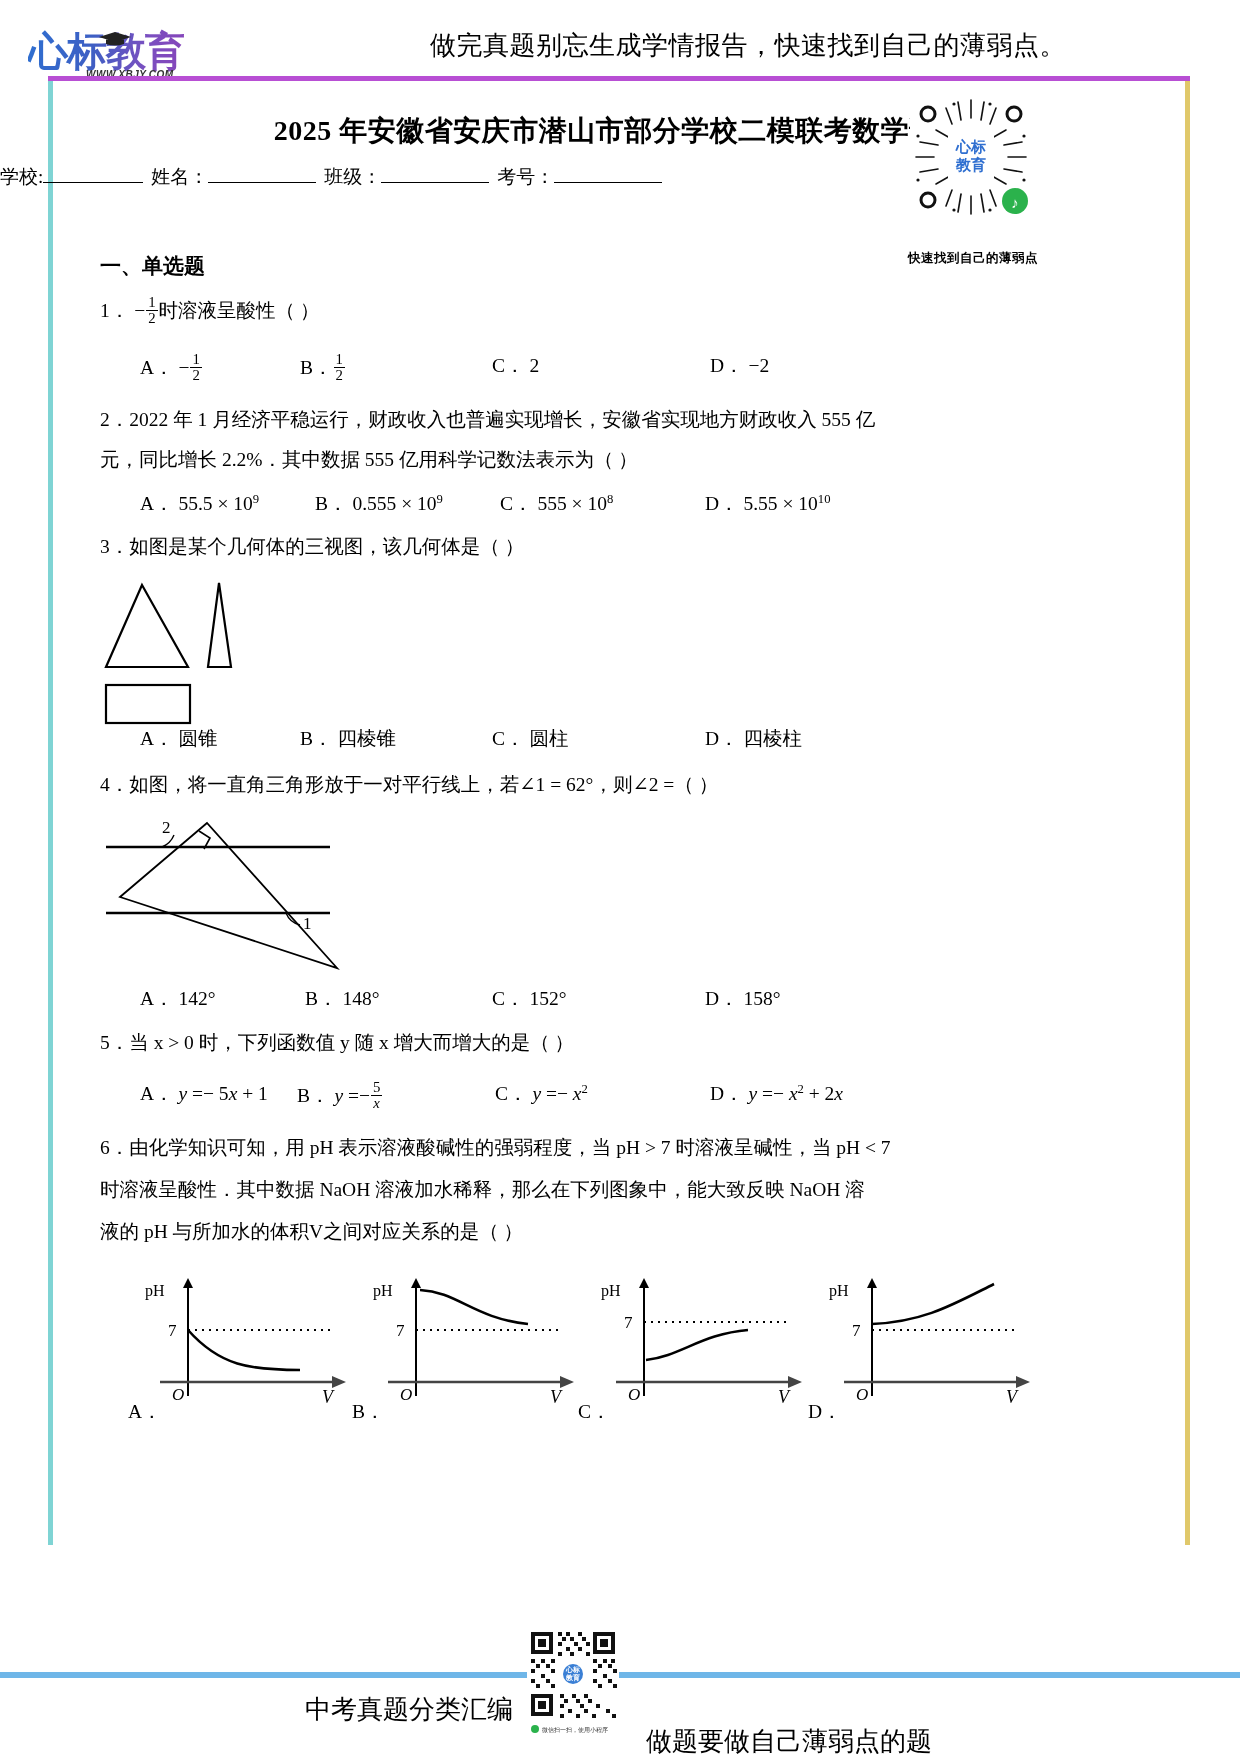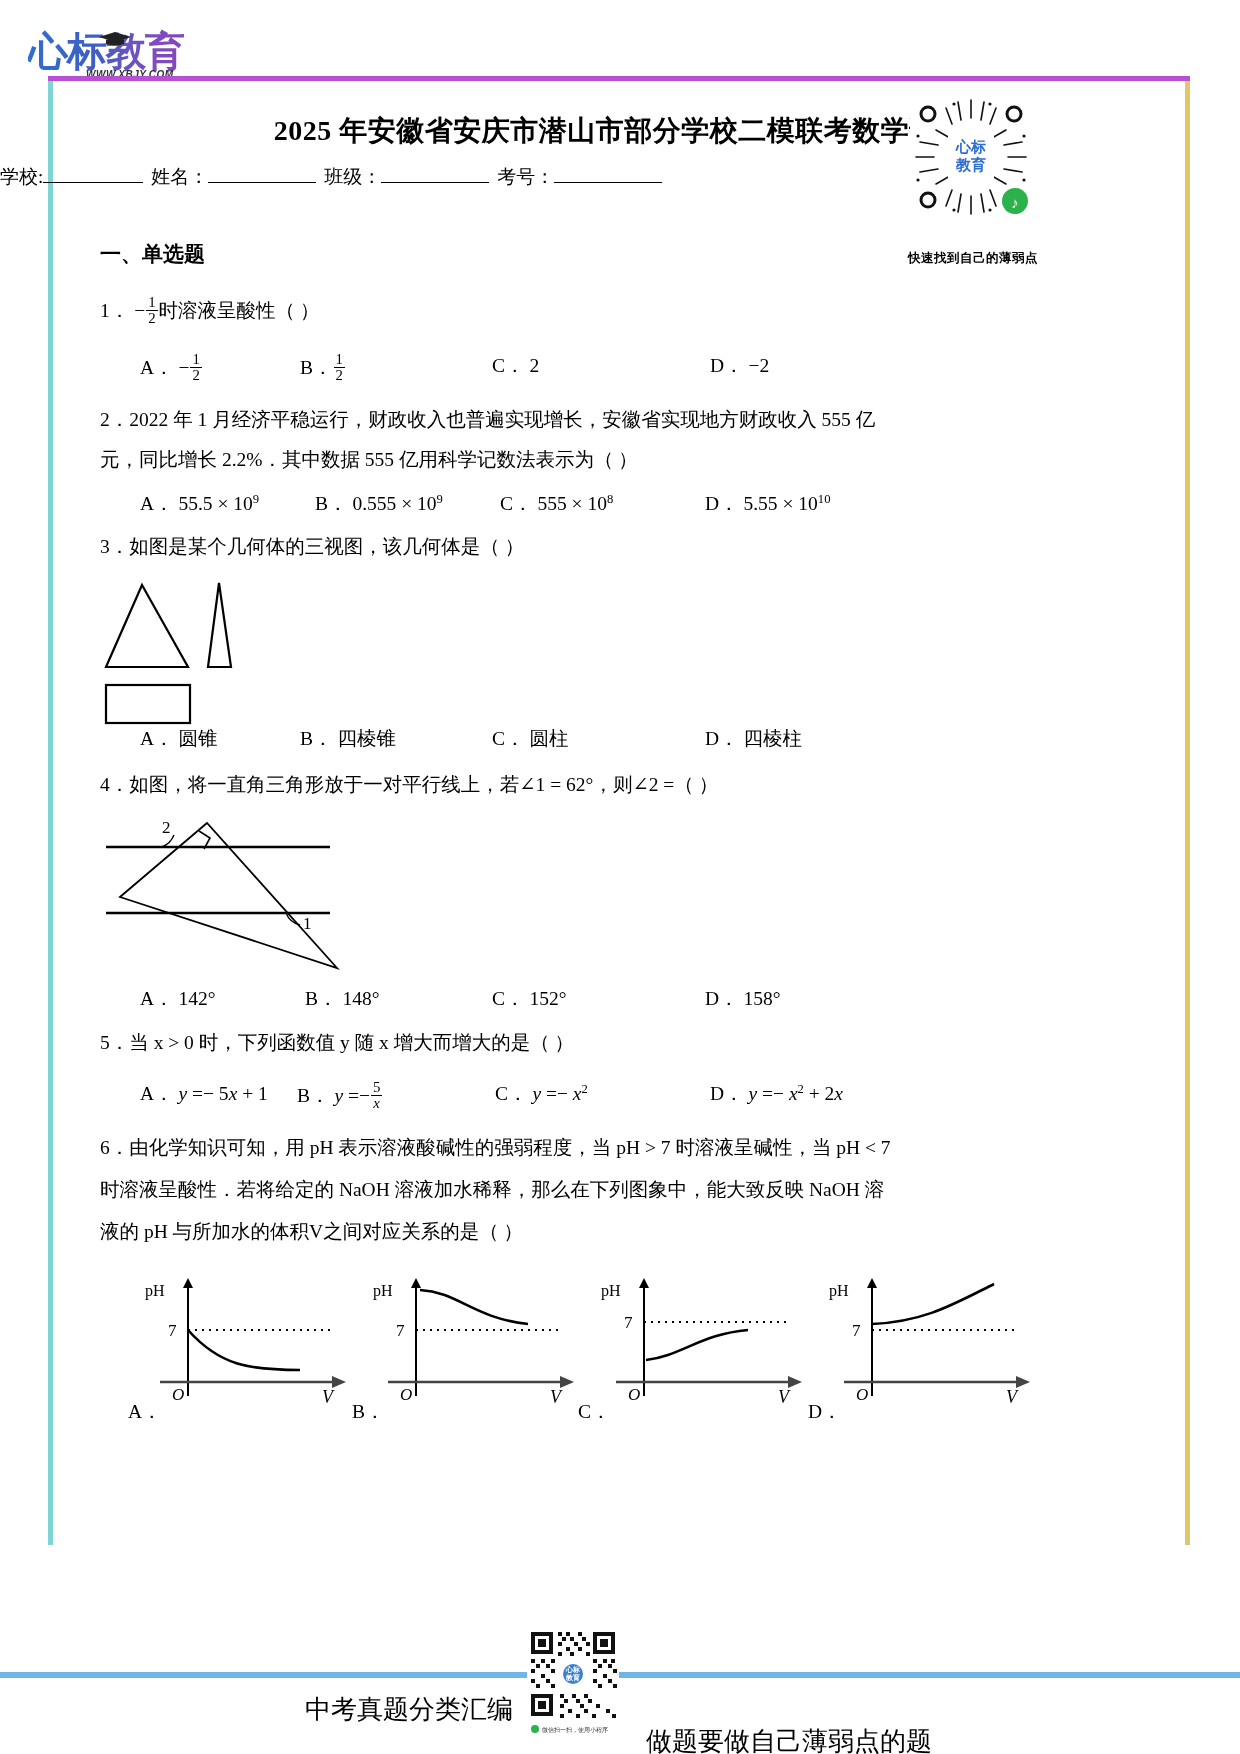--- a/index.html
+++ b/index.html
@@ -203,20 +203,21 @@
 
   <div id="brand-logo">
     <div class="logo-text">心标教育</div>
     <svg class="cap-icon" viewBox="0 0 34 16">
       <polygon points="17,1 33,6 17,11 1,6" fill="#222"></polygon>
       <path d="M26 8.5 L26 13 Q17 16 8 13 L8 8.5" fill="#222"></path>
     </svg>
     <div class="logo-url">WWW.XBJY.COM</div>
   </div>
 
+  <div id="header-slogan">做完真题别忘生成学情报告，快速找到自己的薄弱点。</div>
   <div id="header-rule" style="background: rgb(184, 79, 212);"></div>
 </div>
 
 <div id="frame-left" style="background: rgb(127, 212, 212);"></div>
 <div id="frame-right" style="background: rgb(224, 200, 106);"></div>
 
 <div id="exam-title">2025 年安徽省安庆市潜山市部分学校二模联考数学试题</div>
 
 <div id="info-line">
   <span>学校:</span><span class="blank w1"></span><span class="gap"></span><span>姓名：</span><span class="blank w2"></span><span class="gap"></span><span>班级：</span><span class="blank w2"></span><span class="gap"></span><span>考号：</span><span class="blank w2"></span>
@@ -263,21 +264,21 @@
     </g>
   </g>
   <rect x="38" y="38" width="46" height="46" fill="#fff"></rect>
   <text x="61" y="56" font-family="Liberation Sans, sans-serif" font-size="15" font-weight="bold" text-anchor="middle" fill="#2f6fd0">心标</text>
   <text x="61" y="74" font-family="Liberation Sans, sans-serif" font-size="15" font-weight="bold" text-anchor="middle" fill="#2f6fd0">教育</text>
   <circle cx="105" cy="105" r="13" fill="#2bb24c"></circle>
   <text x="105" y="112" font-family="Liberation Sans, sans-serif" font-size="15" font-weight="bold" text-anchor="middle" fill="#fff">♪</text>
 </svg>
 <div id="qr-top-caption">快速找到自己的薄弱点</div>
 
-<div class="section-head" style="top:240px">一、单选题</div>
+<div class="section-head" style="top:252px">一、单选题</div>
 
 <div class="q-text" style="top:295px">
   <span>1．</span>
   <span>−<span class="frac"><span class="num">1</span><span class="den">2</span></span></span><span>时溶液呈酸性（    ）</span>
 </div>
 
 <div class="opt-row" style="top:352px">
   <span class="opt" style="left:40px">
     <span>A．</span>
     −<span class="frac"><span class="num">1</span><span class="den">2</span></span>
@@ -405,21 +406,21 @@
   </span>
   <span class="opt" style="left:610px">
     <span>D．</span>
     <span class="mi">y</span> =− <span class="mi">x</span><sup class="exp">2</sup> + 2<span class="mi">x</span>
   </span>
 </div>
 
 <div class="q-text" style="top:1133px">
   <span>6．</span><span>由化学知识可知，用 pH 表示溶液酸碱性的强弱程度，当 pH &gt; 7 时溶液呈碱性，当 pH &lt; 7</span>
 </div>
-<div class="q-text" style="top:1175px">时溶液呈酸性．若将给定的 NaOH 溶液加水稀释，那么在下列图象中，能大致反映 NaOH 溶</div>
+<div class="q-text" style="top:1175px">时溶液呈酸性．其中数据 NaOH 溶液加水稀释，那么在下列图象中，能大致反映 NaOH 溶</div>
 <div class="q-text" style="top:1217px">液的 pH 与所加水的体积V之间对应关系的是（     ）</div>
 
 <svg style="position:absolute;left:140px;top:1278px;width:220px;height:135px" viewBox="0 0 220 135">
   <line x1="48" y1="6" x2="48" y2="118" stroke="#000" stroke-width="2"></line>
   <polygon points="48,0 43,10 53,10" fill="#000"></polygon>
   <line x1="20" y1="104" x2="196" y2="104" stroke="#444" stroke-width="2.5"></line>
   <polygon points="206,104 192,98 192,110" fill="#444"></polygon>
   <line x1="48" y1="52" x2="190" y2="52" stroke="#000" stroke-width="2" stroke-dasharray="2,5"></line>
   <path d="M48,52 C 80,88 110,92 160,92" fill="none" stroke="#000" stroke-width="2.6"></path>
   <text x="28" y="58" font-family="Liberation Serif, serif" font-size="17">7</text>

